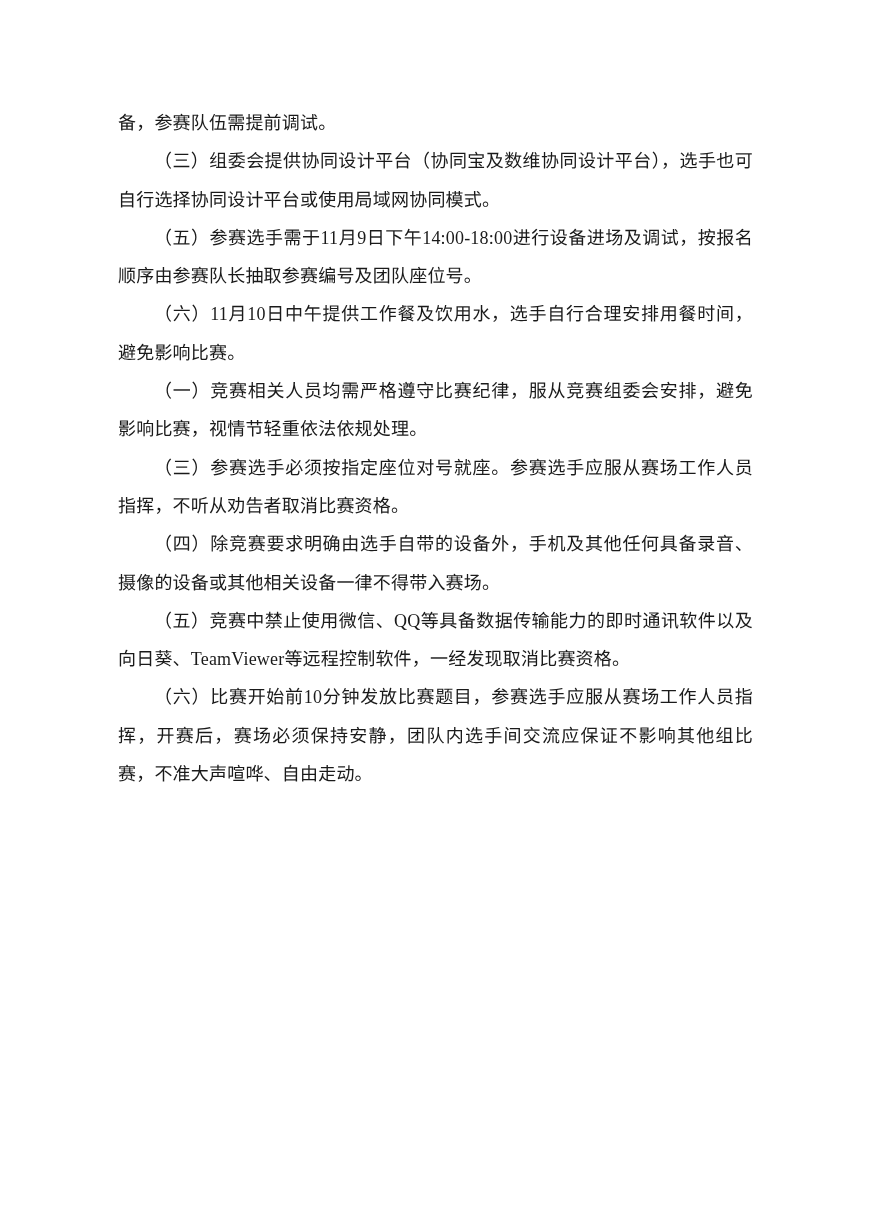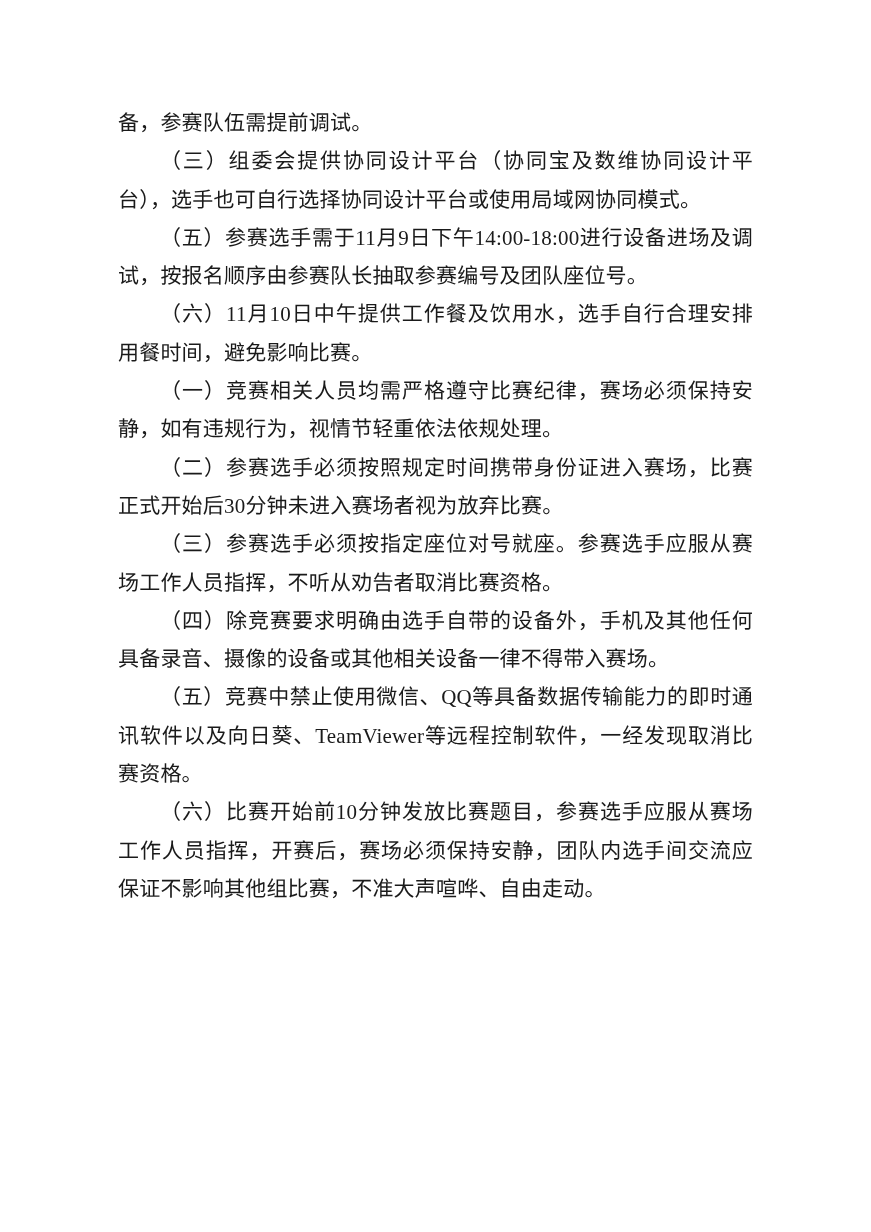--- a/index.html
+++ b/index.html
@@ -13,21 +13,21 @@
     height: 1232px;
     box-sizing: border-box;
     background: #ffffff;
     padding: 104px 118px 0 118px;
     overflow: hidden;
   }
   .doc-body p.body {
     margin: 0;
     padding: 0;
     font-family: "Liberation Serif", "DejaVu Serif", serif;
-    font-size: 21px;
+    font-size: 18px;
     line-height: 38.3px;
     color: #1a1a1a;
     text-align: justify;
     text-justify: inter-character;
     text-indent: 2em;
     letter-spacing: 0.2px;
   }
   .doc-body p.body.no-indent {
     text-indent: 0;
   }
@@ -44,20 +44,19 @@
 </style>
 </head>
 <body>
 
 <main class="page">
   <section class="doc-body">
       <p class="body no-indent">备，参赛队伍需提前调试。</p>
       <p class="body">（三）组委会提供协同设计平台（协同宝及数维协同设计平台），选手也可自行选择协同设计平台或使用局域网协同模式。</p>
       <p class="body">（五）参赛选手需于11月9日下午14:00-18:00进行设备进场及调试，按报名顺序由参赛队长抽取参赛编号及团队座位号。</p>
       <p class="body">（六）11月10日中午提供工作餐及饮用水，选手自行合理安排用餐时间，避免影响比赛。</p>
-      <p class="body">（一）竞赛相关人员均需严格遵守比赛纪律，赛场必须保持安静，如有违规行为，视情节轻重依法依规处理。</p>
-      <p class="body">（二）参赛选手必须按照规定时间携带身份证进入赛场，比赛正式开始后30分钟未进入赛场者视为放弃比赛。</p>
+      <p class="body">（一）竞赛相关人员均需严格遵守比赛纪律，服从竞赛组委会安排，避免影响比赛，视情节轻重依法依规处理。</p>
       <p class="body">（三）参赛选手必须按指定座位对号就座。参赛选手应服从赛场工作人员指挥，不听从劝告者取消比赛资格。</p>
       <p class="body">（四）除竞赛要求明确由选手自带的设备外，手机及其他任何具备录音、摄像的设备或其他相关设备一律不得带入赛场。</p>
       <p class="body">（五）竞赛中禁止使用微信、QQ等具备数据传输能力的即时通讯软件以及向日葵、TeamViewer等远程控制软件，一经发现取消比赛资格。</p>
       <p class="body">（六）比赛开始前10分钟发放比赛题目，参赛选手应服从赛场工作人员指挥，开赛后，赛场必须保持安静，团队内选手间交流应保证不影响其他组比赛，不准大声喧哗、自由走动。</p>
     </section>
 </main>
 
 </body></html>

